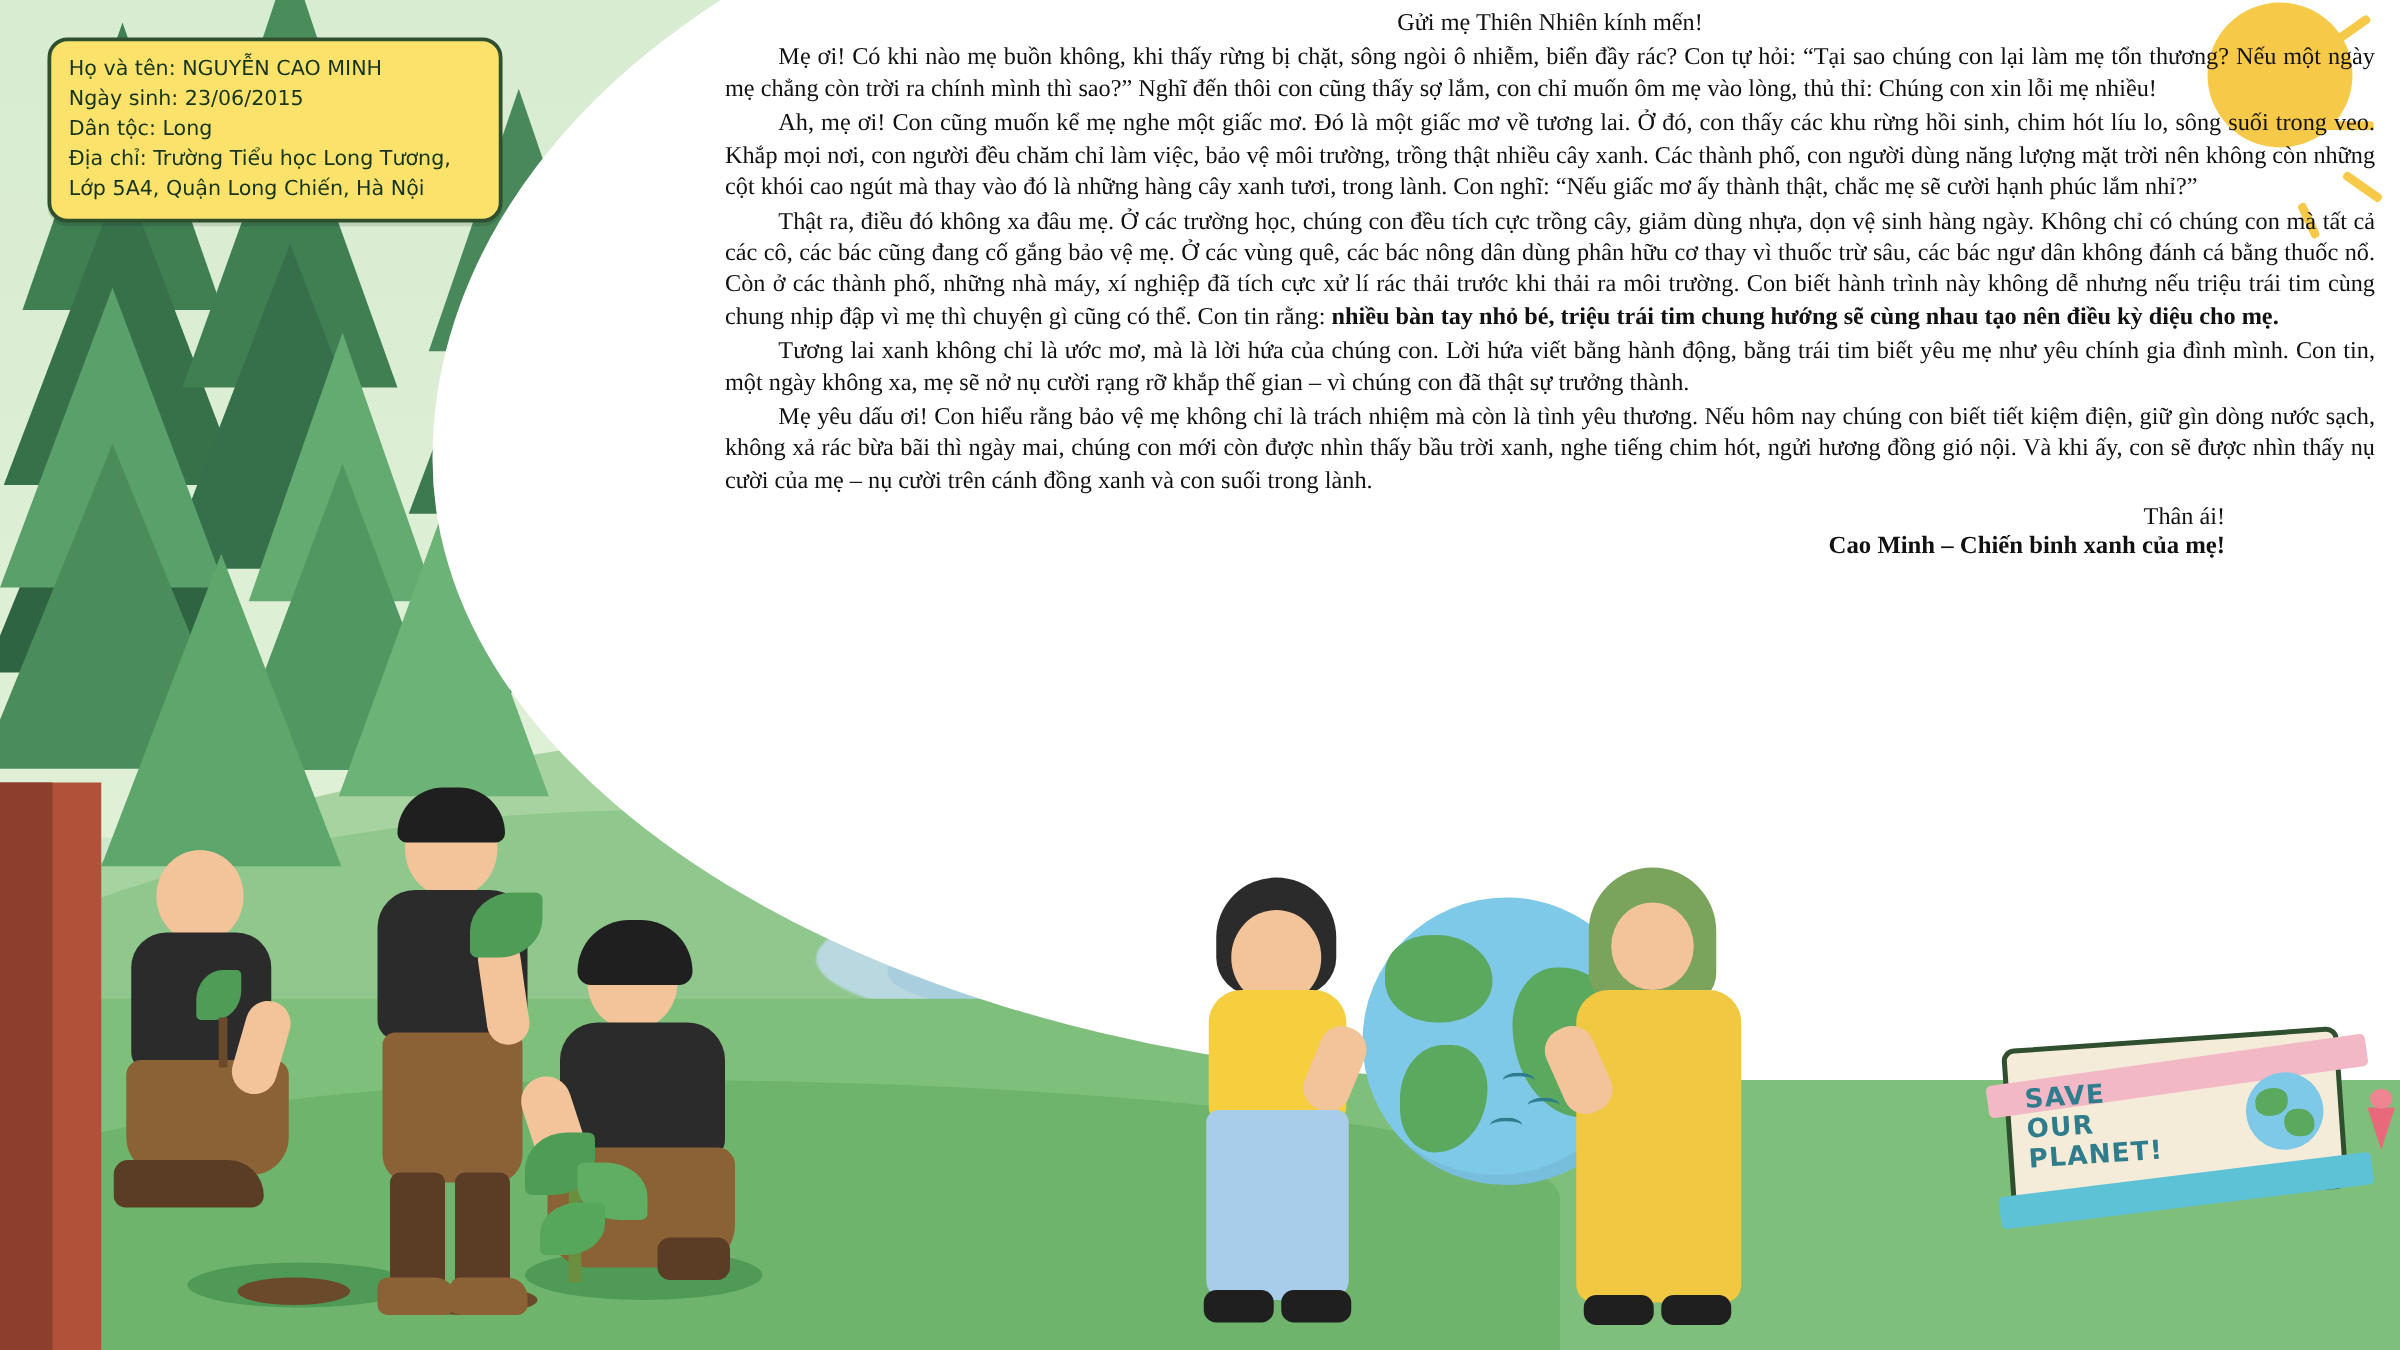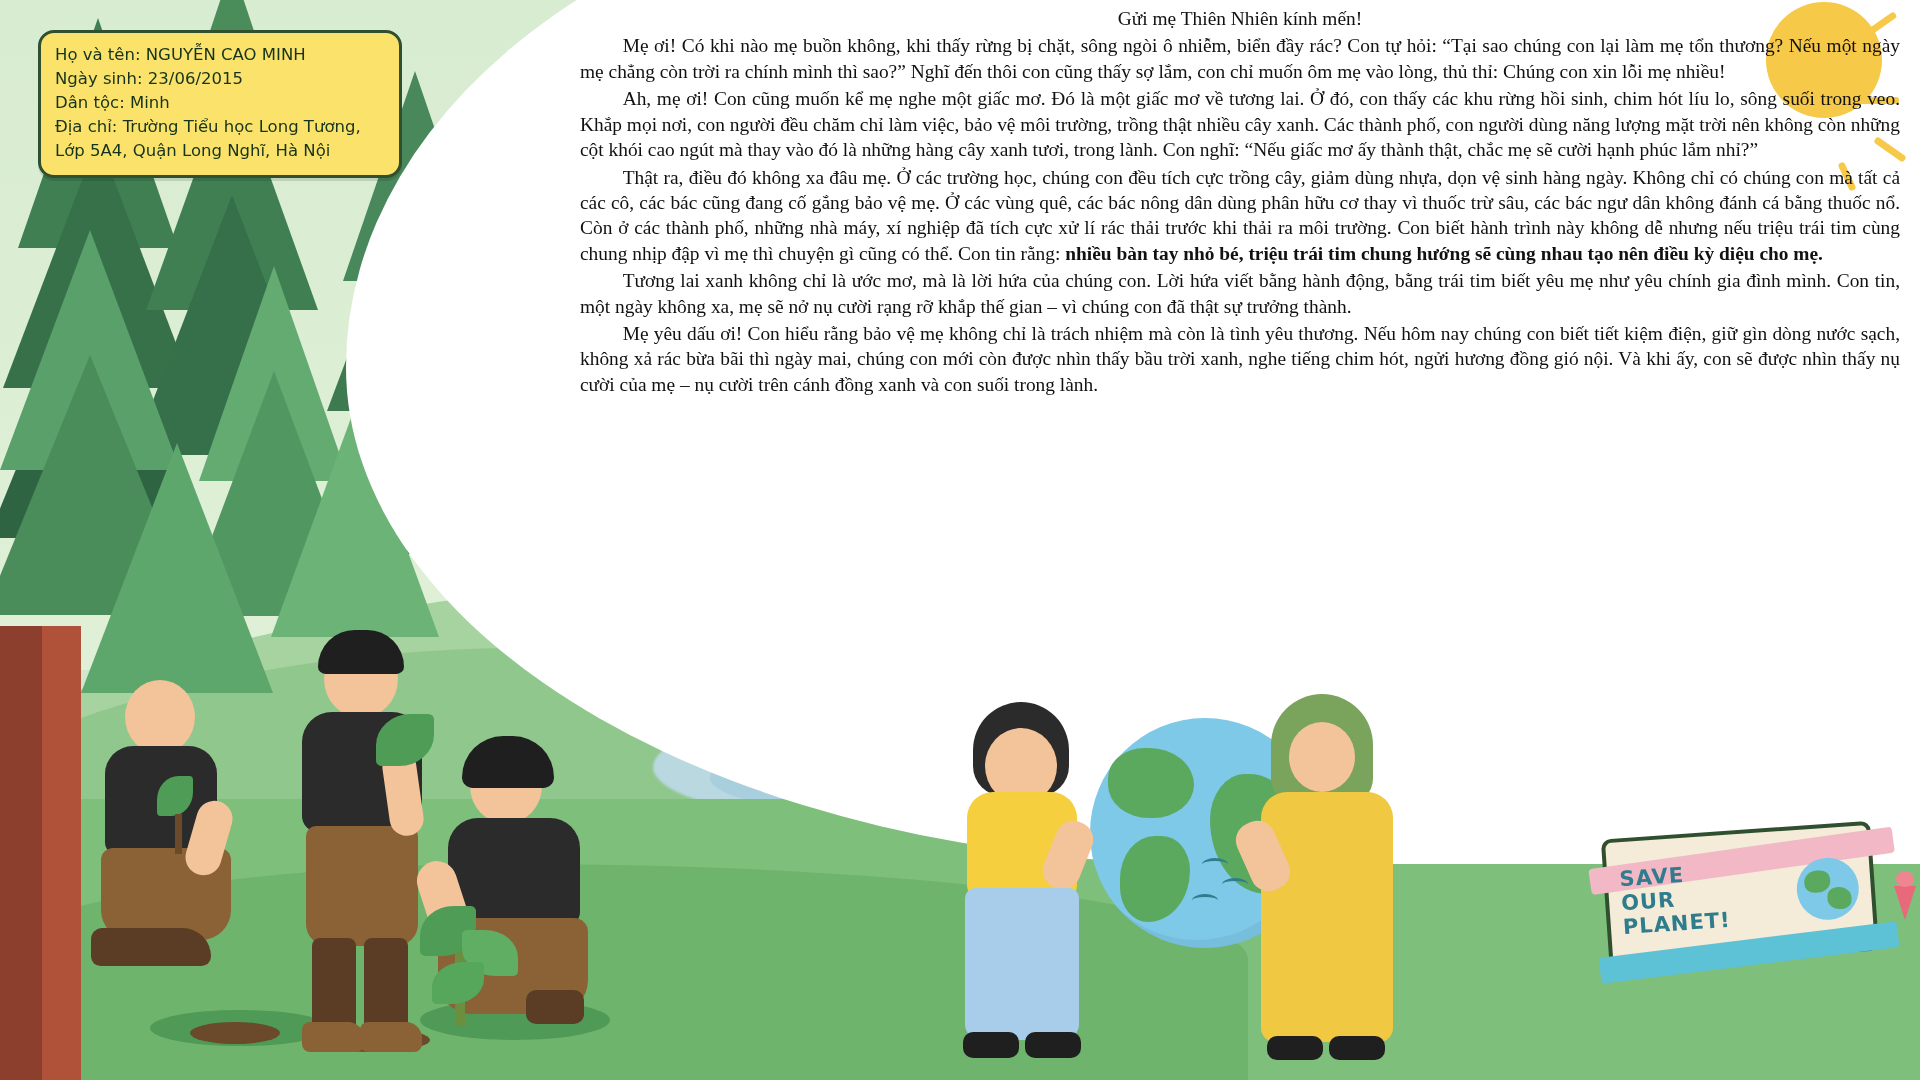--- a/index.html
+++ b/index.html
@@ -266,30 +266,34 @@
     </div>
   </div>
 
   <div class="pin"></div>
   <div class="pin-head"></div>
 </div>
 
 <div class="info-card">
   <div>Họ và tên: NGUYỄN CAO MINH</div>
   <div>Ngày sinh: 23/06/2015</div>
-  <div>Dân tộc: Minh</div>
+  <div>Dân tộc: Long</div>
   <div>Địa chỉ: Trường Tiểu học Long Tương,</div>
-  <div>Lớp 5A4, Quận Long Nghĩ, Hà Nội</div>
+  <div>Lớp 5A4, Quận Long Chiến, Hà Nội</div>
 </div>
 
 <div class="letter">
 
   <p class="noindent" style="text-align:center;">Gửi mẹ Thiên Nhiên kính mến!</p>
 
   <p>Mẹ ơi! Có khi nào mẹ buồn không, khi thấy rừng bị chặt, sông ngòi ô nhiễm, biển đầy rác? Con tự hỏi: “Tại sao chúng con lại làm mẹ tổn thương? Nếu một ngày mẹ chẳng còn trời ra chính mình thì sao?” Nghĩ đến thôi con cũng thấy sợ lắm, con chỉ muốn ôm mẹ vào lòng, thủ thỉ: Chúng con xin lỗi mẹ nhiều!</p>
   <p>Ah, mẹ ơi! Con cũng muốn kể mẹ nghe một giấc mơ. Đó là một giấc mơ về tương lai. Ở đó, con thấy các khu rừng hồi sinh, chim hót líu lo, sông suối trong veo. Khắp mọi nơi, con người đều chăm chỉ làm việc, bảo vệ môi trường, trồng thật nhiều cây xanh. Các thành phố, con người dùng năng lượng mặt trời nên không còn những cột khói cao ngút mà thay vào đó là những hàng cây xanh tươi, trong lành. Con nghĩ: “Nếu giấc mơ ấy thành thật, chắc mẹ sẽ cười hạnh phúc lắm nhỉ?”</p>
 
   <p><span>Thật ra, điều đó không xa đâu mẹ. Ở các trường học, chúng con đều tích cực trồng cây, giảm dùng nhựa, dọn vệ sinh hàng ngày. Không chỉ có chúng con mà tất cả các cô, các bác cũng đang cố gắng bảo vệ mẹ. Ở các vùng quê, các bác nông dân dùng phân hữu cơ thay vì thuốc trừ sâu, các bác ngư dân không đánh cá bằng thuốc nổ. Còn ở các thành phố, những nhà máy, xí nghiệp đã tích cực xử lí rác thải trước khi thải ra môi trường. Con biết hành trình này không dễ nhưng nếu triệu trái tim cùng chung nhịp đập vì mẹ thì chuyện gì cũng có thể. Con tin rằng: </span><span class="bolditalic">nhiều bàn tay nhỏ bé, triệu trái tim chung hướng sẽ cùng nhau tạo nên điều kỳ diệu cho mẹ.</span></p>
 
   <p>Tương lai xanh không chỉ là ước mơ, mà là lời hứa của chúng con. Lời hứa viết bằng hành động, bằng trái tim biết yêu mẹ như yêu chính gia đình mình. Con tin, một ngày không xa, mẹ sẽ nở nụ cười rạng rỡ khắp thế gian – vì chúng con đã thật sự trưởng thành.</p>
   <p>Mẹ yêu dấu ơi! Con hiểu rằng bảo vệ mẹ không chỉ là trách nhiệm mà còn là tình yêu thương. Nếu hôm nay chúng con biết tiết kiệm điện, giữ gìn dòng nước sạch, không xả rác bừa bãi thì ngày mai, chúng con mới còn được nhìn thấy bầu trời xanh, nghe tiếng chim hót, ngửi hương đồng gió nội. Và khi ấy, con sẽ được nhìn thấy nụ cười của mẹ – nụ cười trên cánh đồng xanh và con suối trong lành.</p>
 
+  <div class="sign">
+    <div class="l1">Thân ái!</div>
+    <div class="l2">Cao Minh – Chiến binh xanh của mẹ!</div>
+  </div>
 </div>
 
 </body></html>

